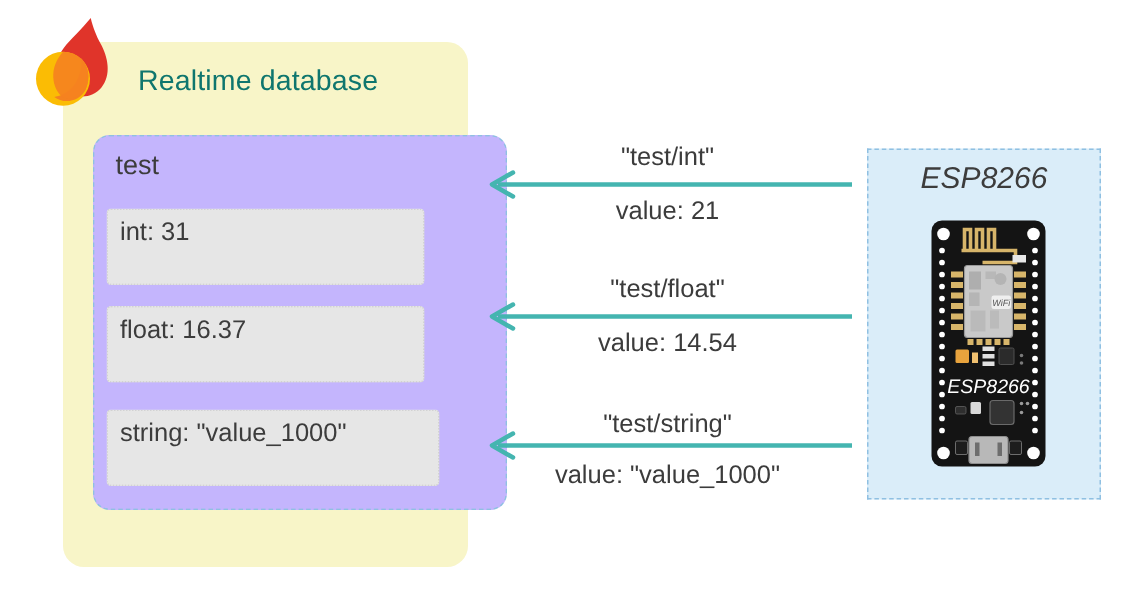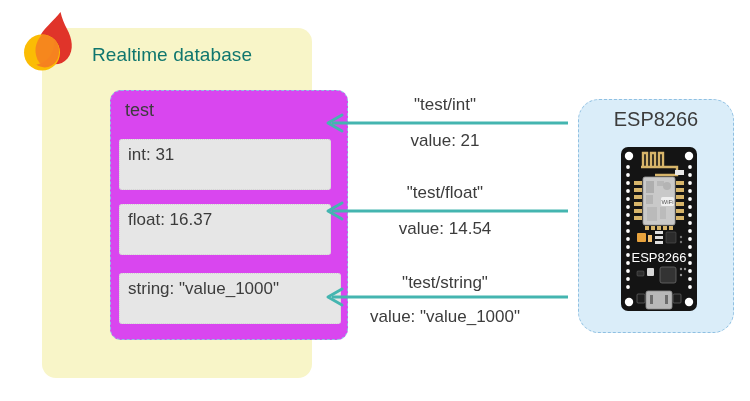--- a/index.html
+++ b/index.html
@@ -44,27 +44,26 @@
     top: 6px;
     width: 70px;
     height: 70px;
   }
 
   
   #db-node {
     position: absolute;
     left: 62px;
     top: 90px;
-    width: 238px;
+    width: 276px;
     height: 250px;
-    background: #d946ef;
+    background: #c4b5fd;
     border: 1.6px dashed #8fc0e2;
     border-radius: 11px;
     box-sizing: border-box;
-    margin-left: 48px;
   }
 
   #db-node-label {
     position: absolute;
     left: 14px;
     top: 9px;
     font-size: 18px;
     color: #3c3c3c;
   }
 
@@ -106,22 +105,23 @@
 
   
   #esp-panel {
     position: absolute;
     left: 578px;
     top: 99px;
     width: 156px;
     height: 234px;
     background: #daedf9;
     border: 1.6px dashed #8fc0e2;
-    border-radius: 21px;
+    border-radius: 0;
     box-sizing: border-box;
+    font-style: italic;
   }
   #esp-title {
     position: absolute;
     left: 0;
     top: 8px;
     width: 100%;
     text-align: center;
     font-size: 20px;
     color: #3c3c3c;
   }

